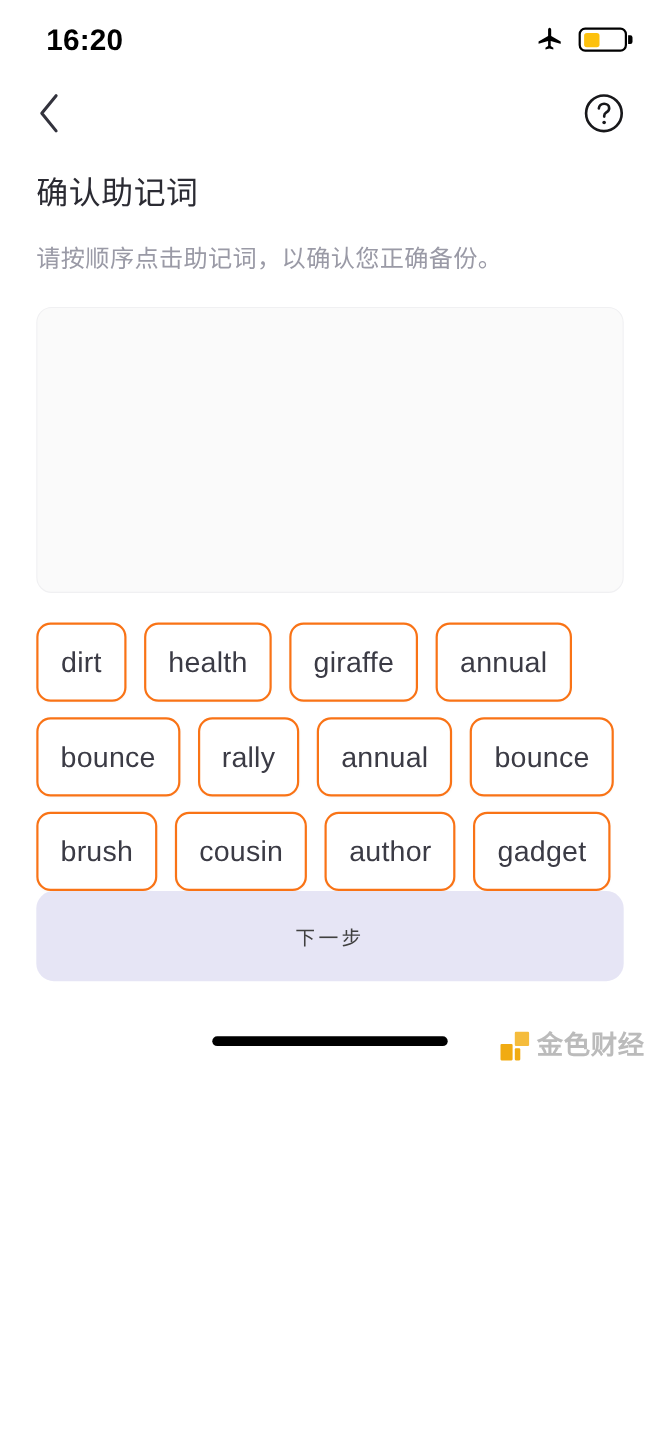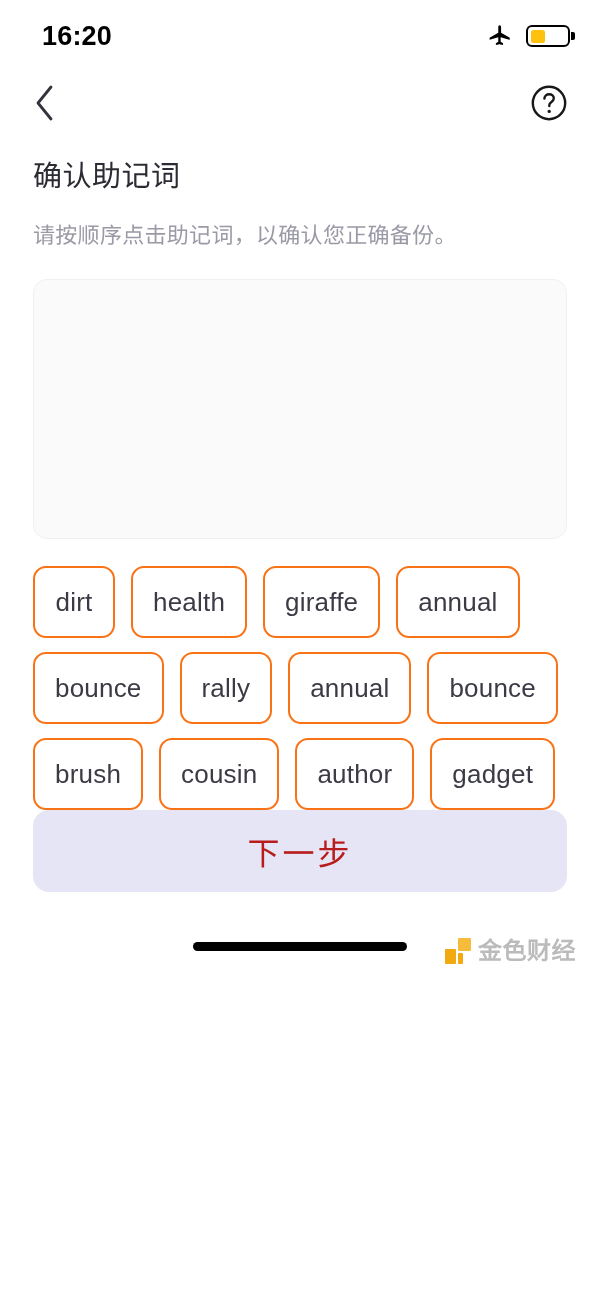--- a/index.html
+++ b/index.html
@@ -176,22 +176,22 @@
     padding: 0 33px;
     margin-bottom: 40px;
   }
 
   .cta-button {
     width: 100%;
     height: 82px;
     border: none;
     border-radius: 16px;
     background: #E6E5F5;
-    color: #b91c1c;
-    font-size: 32px;
+    color: #404040;
+    font-size: 18px;
     font-family: Liberation Mono, monospace;
     letter-spacing: 3px;
     cursor: default;
     display: flex;
     align-items: center;
     justify-content: center;
   }
 
   
   .bottom-area {
@@ -206,21 +206,21 @@
     transform: translateX(-50%);
     top: 10px;
     width: 214px;
     height: 9px;
     background: #000000;
     border-radius: 5px;
   }
 
   .watermark {
     position: absolute;
-    right: 24px;
+    right: 14px;
     top: 6px;
     display: flex;
     align-items: center;
     gap: 7px;
     opacity: 0.93;
   }
 
   .wm-mark {
     position: relative;
     width: 26px;

